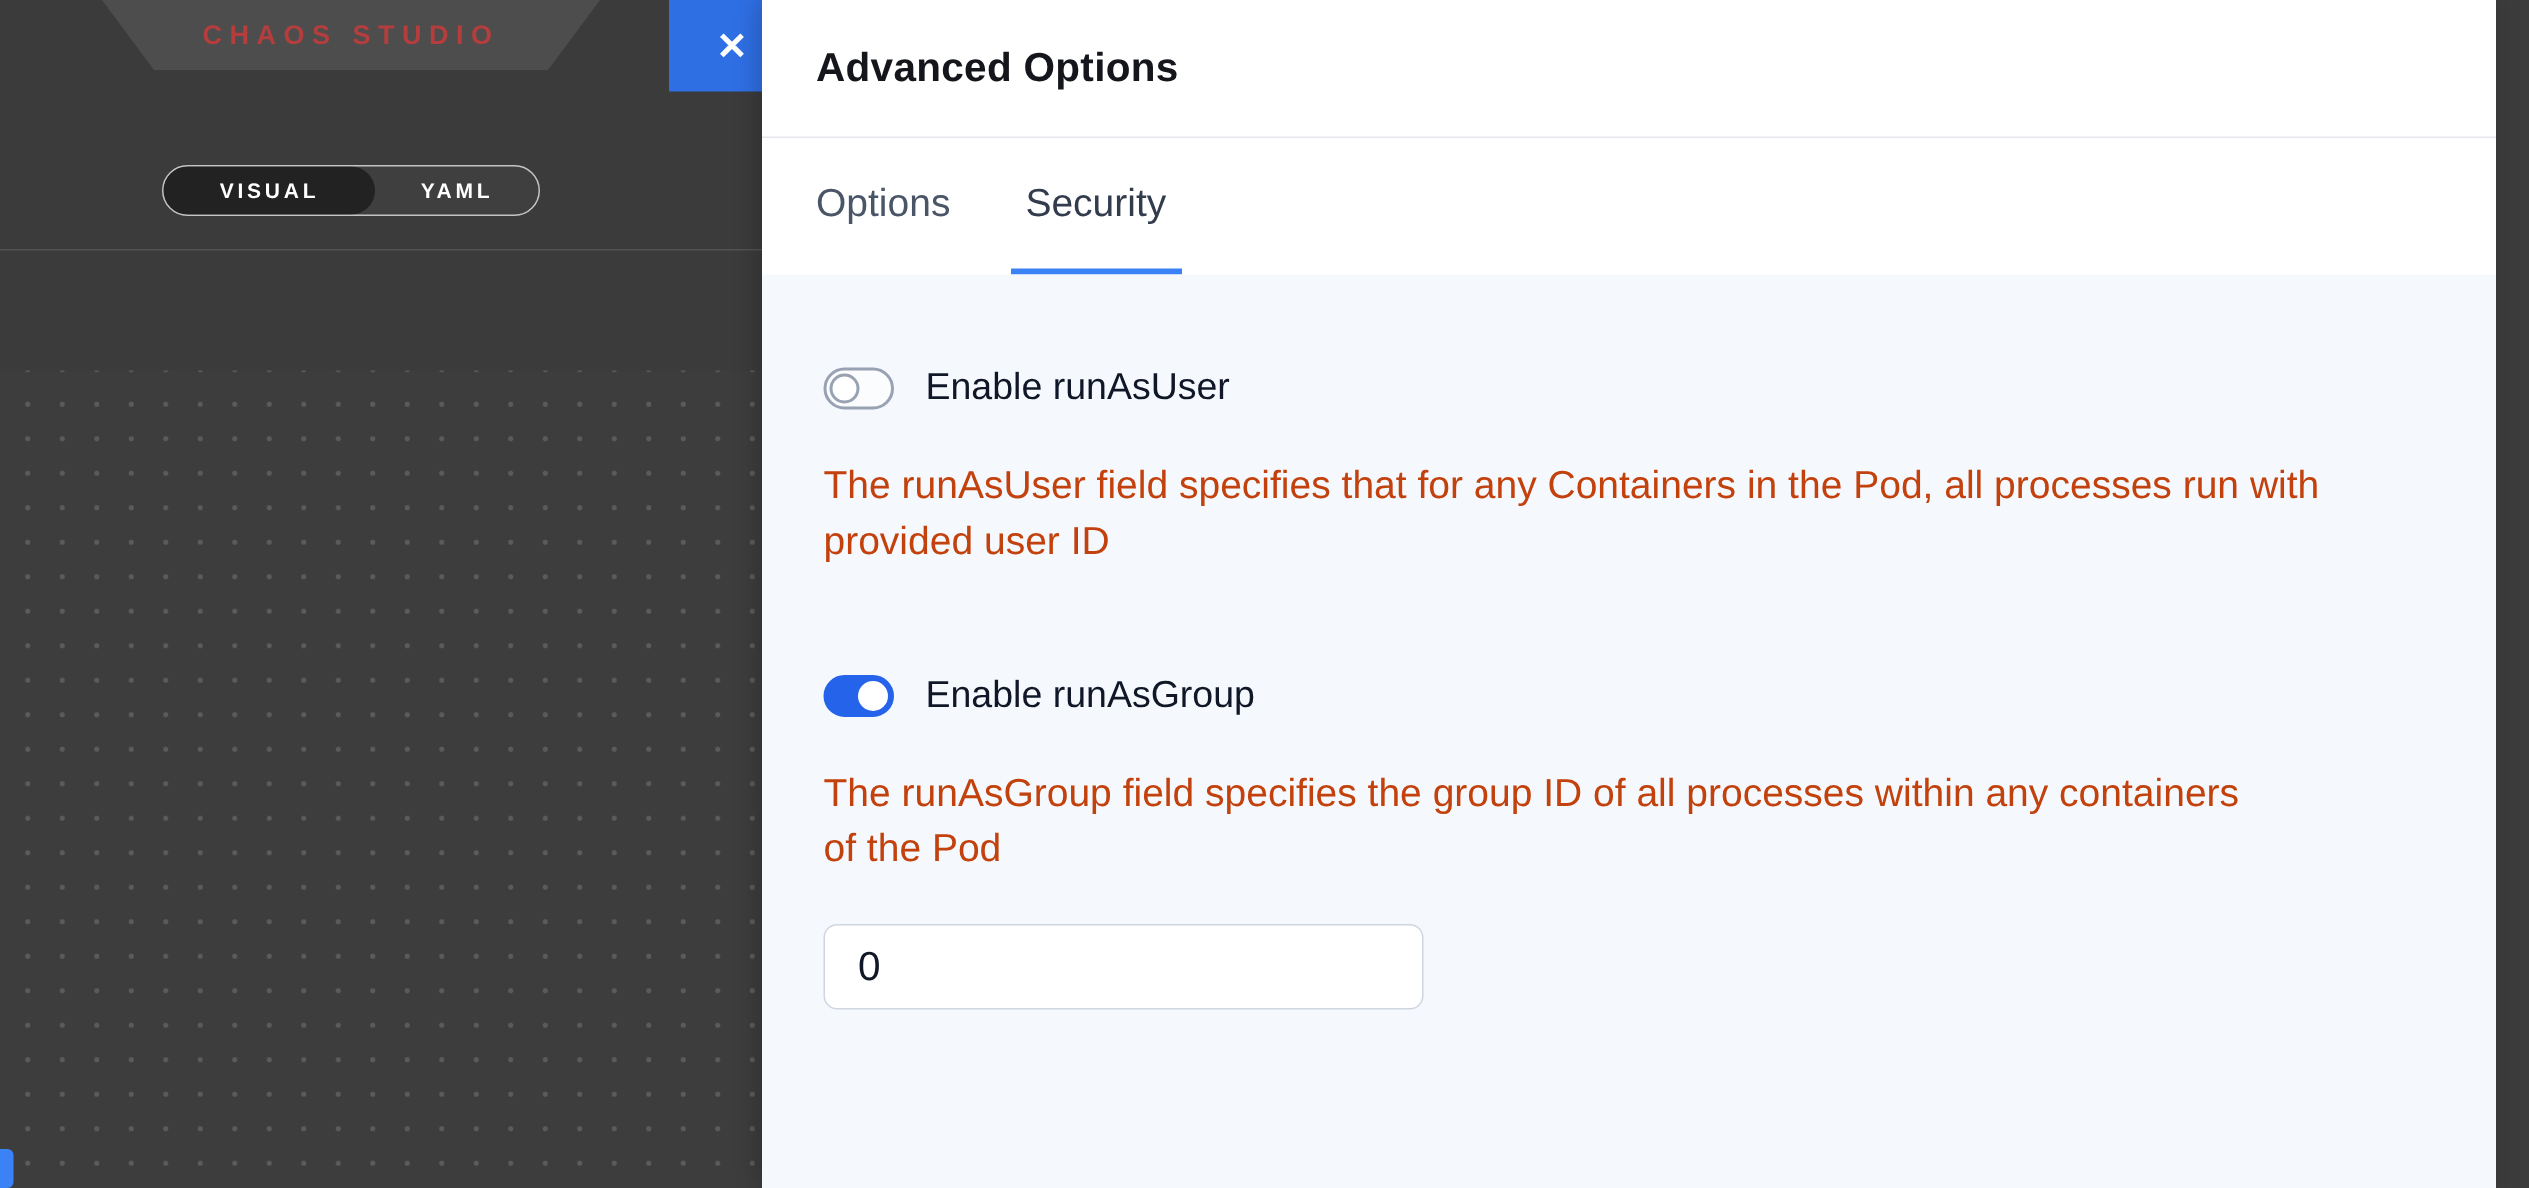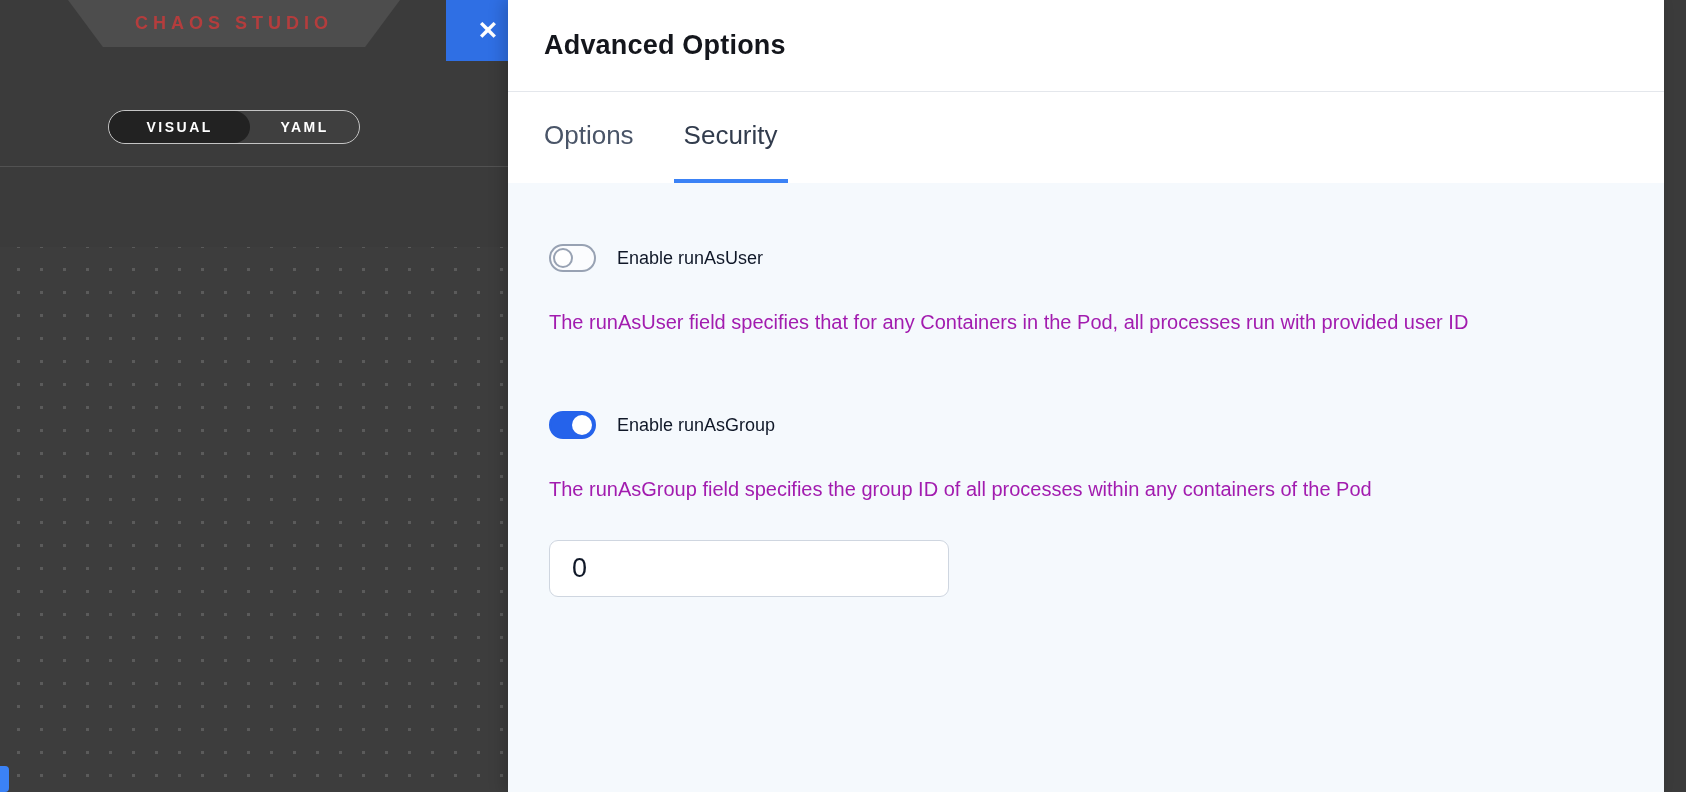--- a/index.html
+++ b/index.html
@@ -95,23 +95,23 @@
     position: relative; width: 47px; height: 28px; border-radius: 15px;
     background: #fbfcfe; border: 2px solid #98a2b3; cursor: pointer;
     flex: 0 0 auto;
   }
   .toggle .knob {
     position: absolute; top: 2px; left: 2px; width: 20px; height: 20px;
     border-radius: 50%; background: #ffffff; border: 2px solid #98a2b3;
   }
   .toggle.on { background: #2563eb; border-color: #2563eb; }
   .toggle.on .knob { left: auto; right: 2px; border: none; }
-  .field-label { margin-left: 21px; font-size: 18px; color: #101828; }
+  .field-label { margin-left: 21px; font-size: 25px; color: #101828; }
   .field-desc {
-    margin: 32px 0 0 0; font-size: 20px; color: #a21caf;
+    margin: 32px 0 0 0; font-size: 26px; color: #c2410c;
     line-height: 37px; max-width: 1045px;
   }
   .desc-narrow { max-width: 955px; }
   .group-input {
     display: block; margin-top: 32px; width: 400px; height: 57px;
     border: 1px solid #cfd6e0; border-radius: 9px; background: #ffffff;
     font-size: 27px; color: #101828; padding: 0 22px;
     font-family: inherit; outline: none;
   }
 </style>

